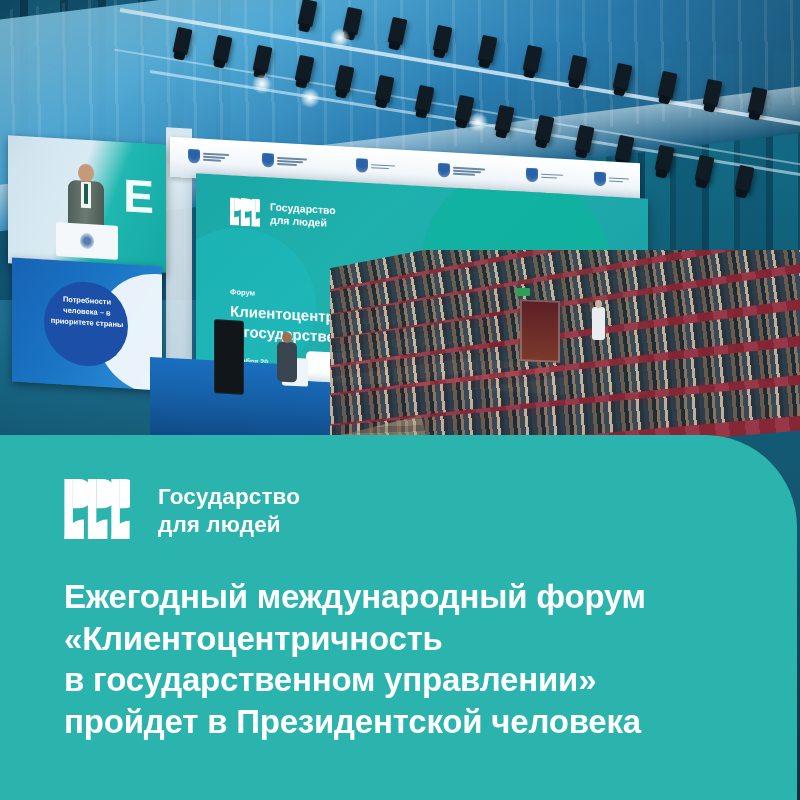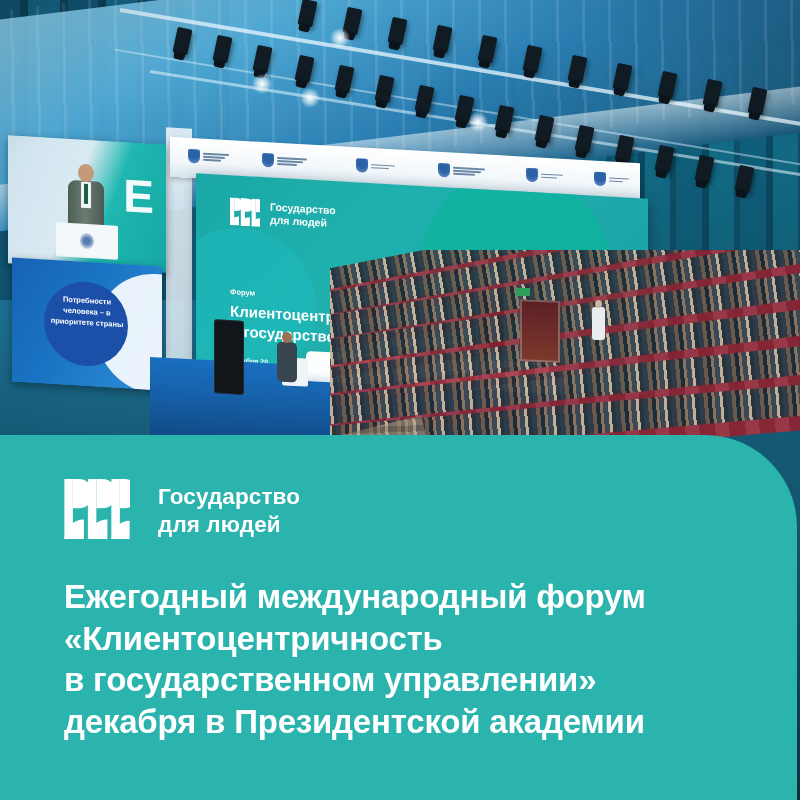--- a/index.html
+++ b/index.html
@@ -496,16 +496,16 @@
           <path d="M72 92 a28 28 0 0 1 28 -28 v28z"></path>
         </g>
       </svg>
       <div class="btext">Государство
 для людей</div>
     </div>
 
     <div class="headline">Ежегодный международный форум
 «Клиентоцентричность
 в государственном управлении»
-декабря в Президентской академии</div>
+пройдет в Президентской человека</div>
   </div>
 
 </div>
 
 </body></html>

